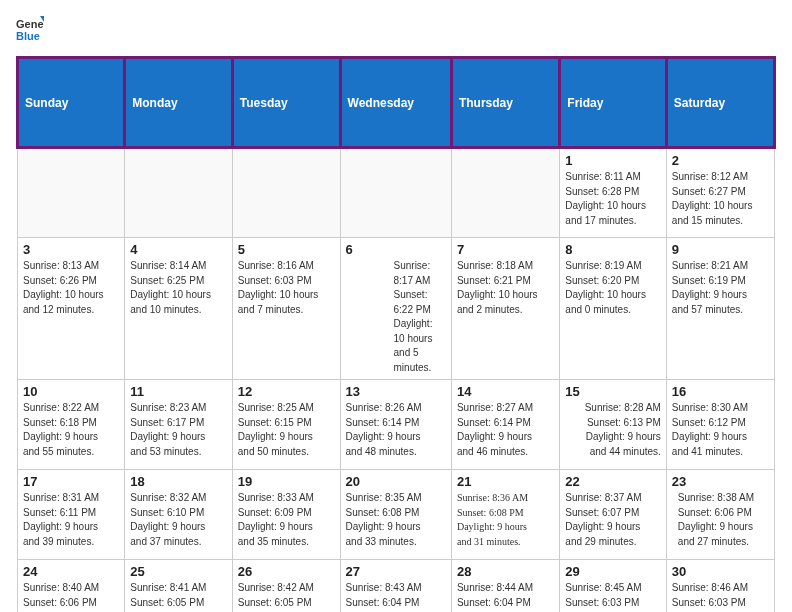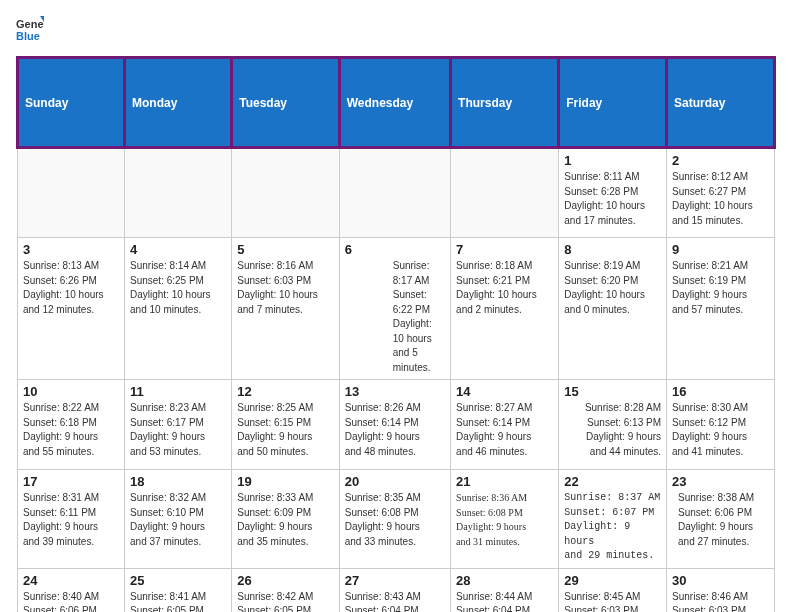--- a/index.html
+++ b/index.html
@@ -258,21 +258,21 @@
         </td>
         <td>
           <div class="day-num">21</div>
           <div class="day-info" style="white-space: pre-line; font-family: Liberation Serif, serif;">Sunrise: 8:36 AM
 Sunset: 6:08 PM
 Daylight: 9 hours
 and 31 minutes.</div>
         </td>
         <td>
           <div class="day-num">22</div>
-          <div class="day-info" style="white-space: pre-line; font-family: Liberation Mono, monospace;">Sunrise: 8:37 AM
+          <div class="day-info" style="white-space: pre-line;">Sunrise: 8:37 AM
 Sunset: 6:07 PM
 Daylight: 9 hours
 and 29 minutes.</div>
         </td>
         <td>
           <div class="day-num">23</div>
           <div class="day-info" style="white-space: pre-line; margin-left: 6px;">Sunrise: 8:38 AM
 Sunset: 6:06 PM
 Daylight: 9 hours
 and 27 minutes.</div>

